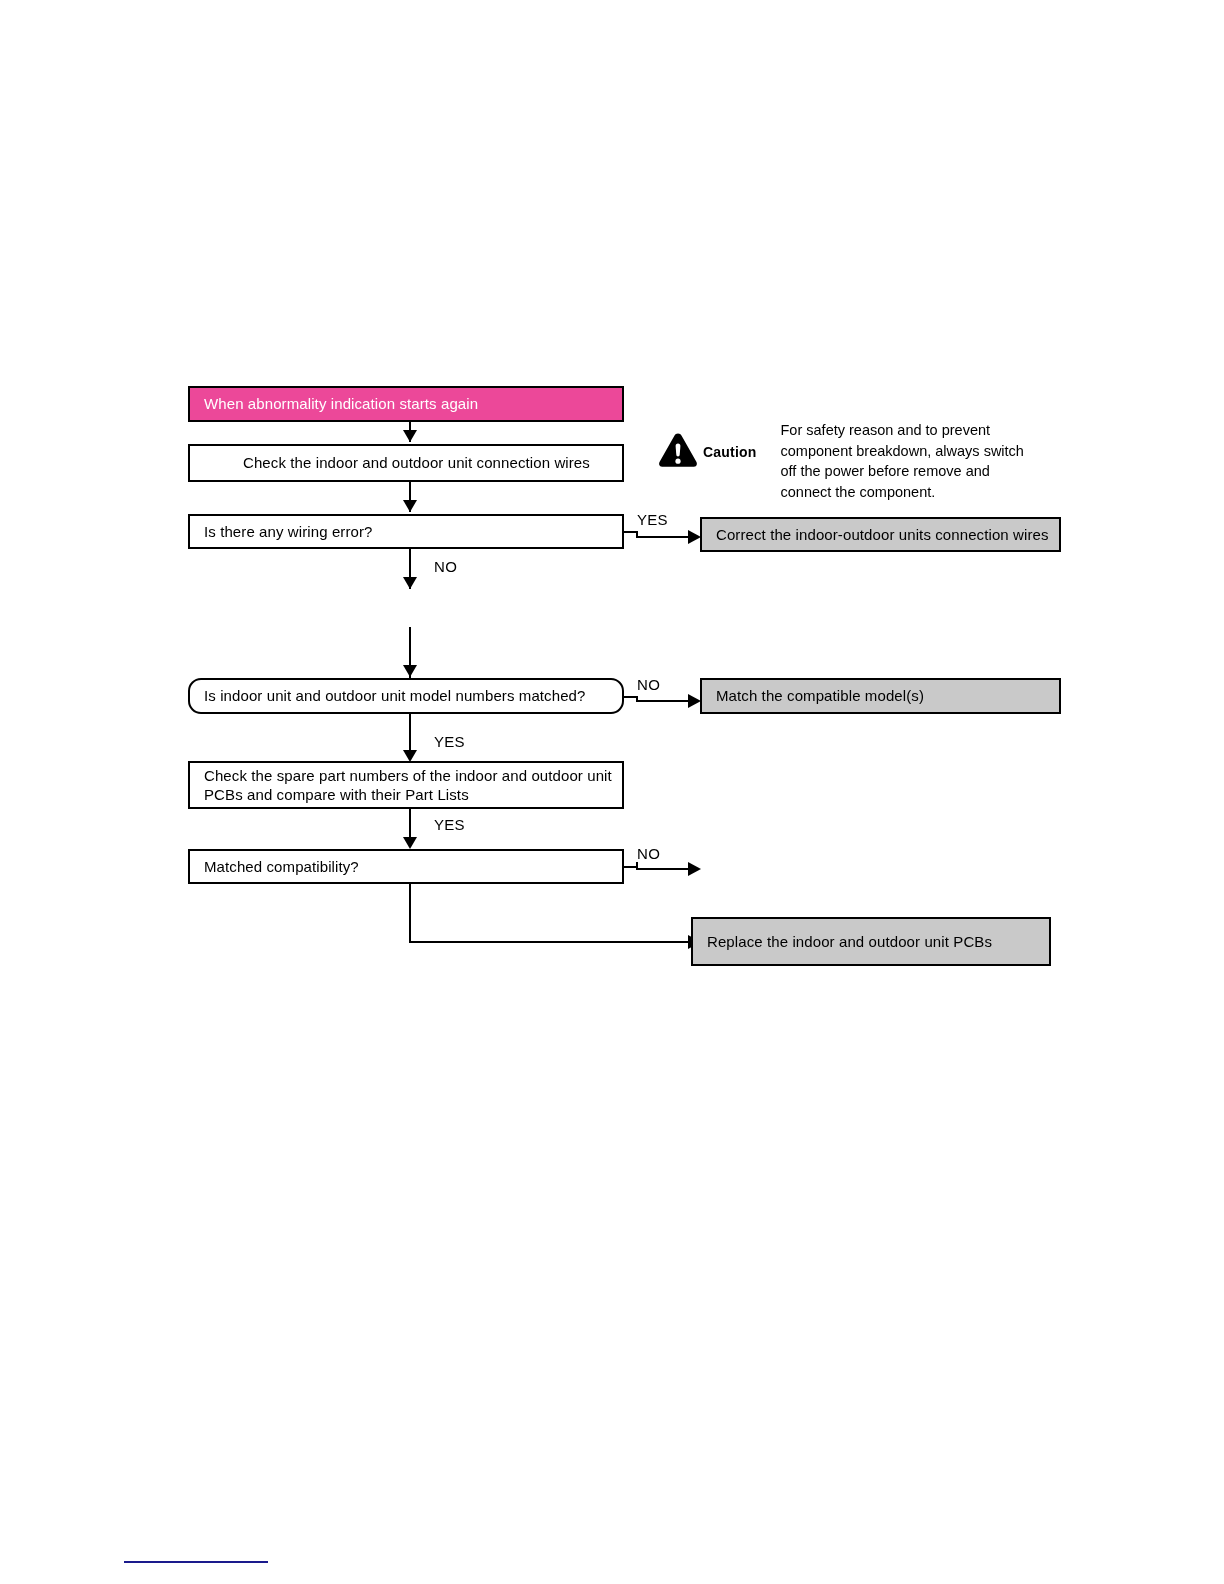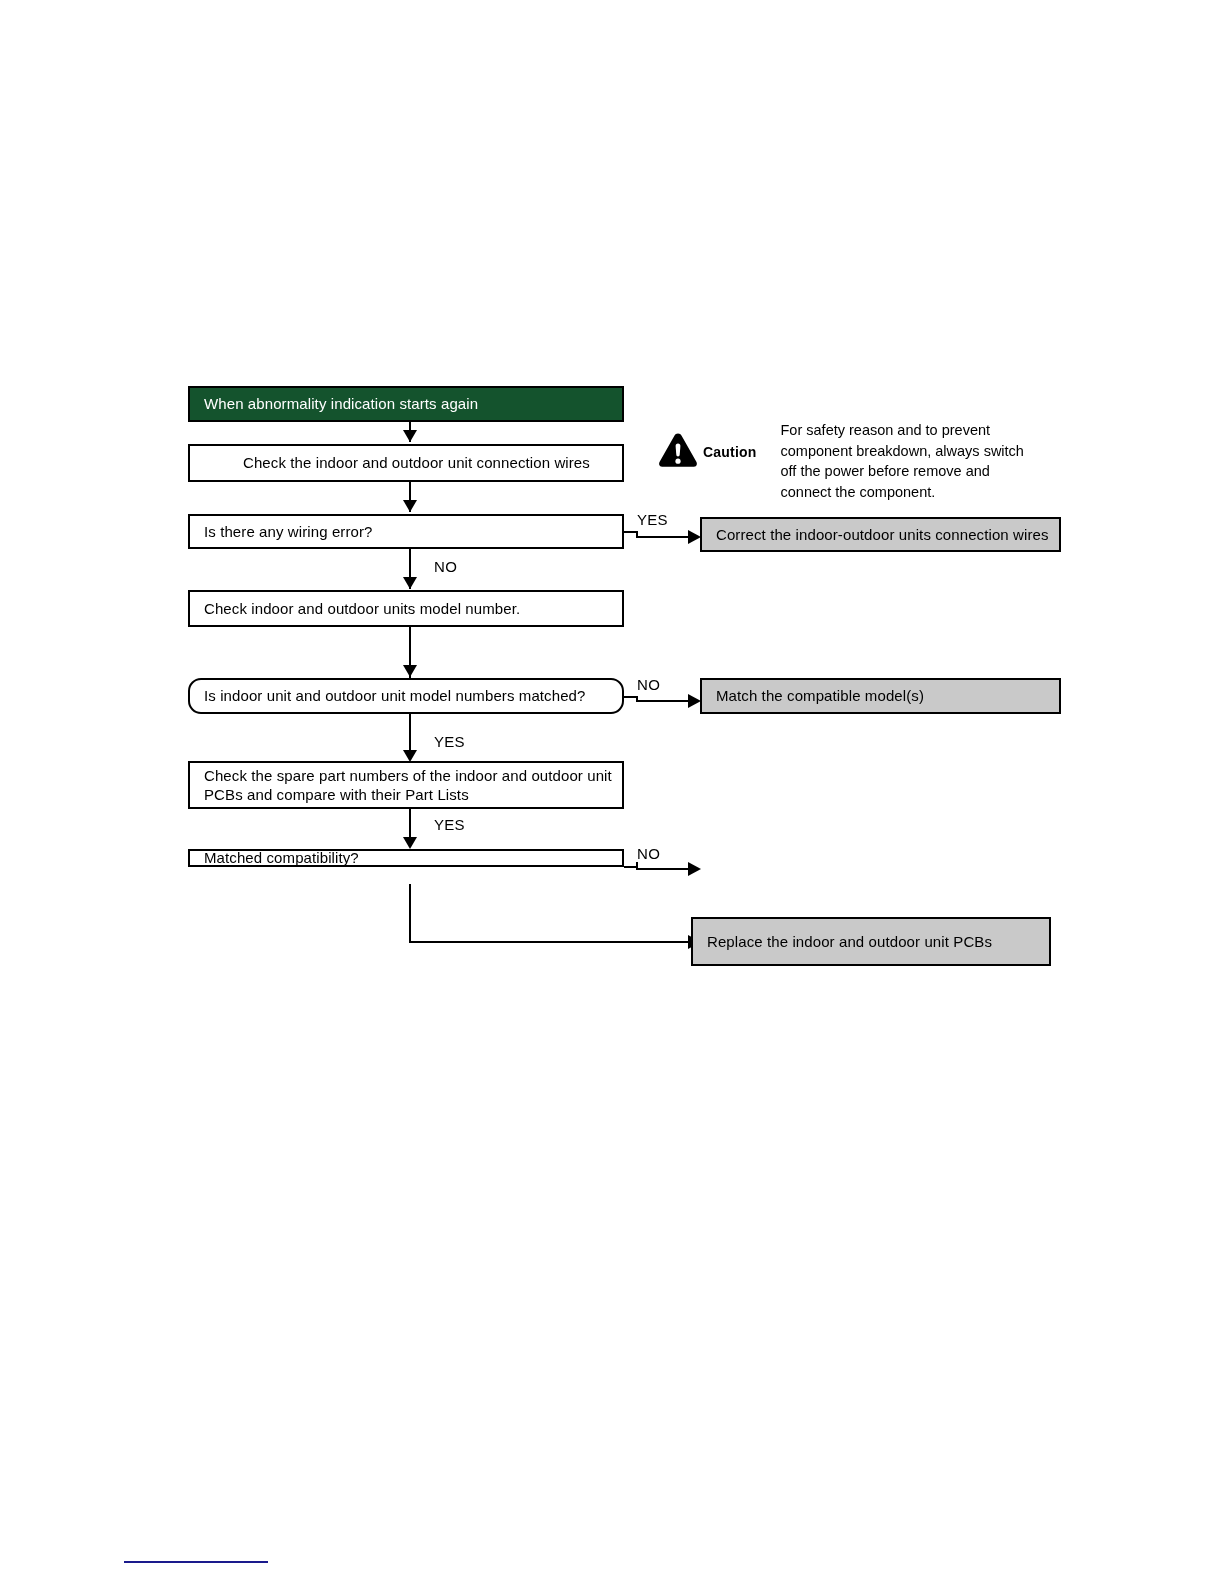--- a/index.html
+++ b/index.html
@@ -34,21 +34,21 @@
   }
   .node .txt {
     padding: 0 0 0 14px;
     white-space: pre-line;
   }
   .node.white {
     background: #ffffff;
     color: #000000;
   }
   .node.header {
-    background: #14532d;
+    background: #ec4899;
     color: #ffffff;
     border-color: #000000;
   }
   .node.gray {
     background: #c9c9c9;
     color: #000000;
   }
   
   .vline {
     position: absolute;
@@ -143,23 +143,20 @@
   <div class="edge-label" style="left:637px; top:511px;">YES</div>
 
   <div class="vline" style="left:409px; top:549px; height:40px;"></div>
   <div class="arrow-down" style="left:403px; top:577px;"></div>
   <div class="edge-label" style="left:434px; top:558px;">NO</div>
 
   <div class="node gray" style="left:700px; top:517px; width:361px; height:35px;">
     <span class="txt">Correct the indoor-outdoor units connection wires</span>
   </div>
 
-  <div class="node white" style="left:188px; top:590px; width:436px; height:37px;">
-    <span class="txt">Check indoor and outdoor units model number.</span>
-  </div>
 
   <div class="vline" style="left:409px; top:627px; height:52px;"></div>
   <div class="arrow-down" style="left:403px; top:665px;"></div>
 
   <div class="node white" style="left:188px; top:678px; width:436px; height:36px;border-radius:13px;">
     <span class="txt">Is indoor unit and outdoor unit model numbers matched?</span>
   </div>
 
   <div class="hline" style="left:624px; top:696px; width:14px;"></div>
   <div class="vline" style="left:636px; top:696px; height:6px;"></div>
@@ -177,21 +174,21 @@
 
   <div class="node white" style="left:188px; top:761px; width:436px; height:48px;">
     <span class="txt">Check the spare part numbers of the indoor and outdoor unit
 PCBs and compare with their Part Lists</span>
   </div>
 
   <div class="vline" style="left:409px; top:809px; height:38px;"></div>
   <div class="arrow-down" style="left:403px; top:837px;"></div>
   <div class="edge-label" style="left:434px; top:816px;">YES</div>
 
-  <div class="node white" style="left:188px; top:849px; width:436px; height:18px;">
+  <div class="node white" style="left:188px; top:849px; width:436px; height:35px;">
     <span class="txt">Matched compatibility?</span>
   </div>
 
   <div class="hline" style="left:624px; top:866px; width:14px;"></div>
   <div class="vline" style="left:636px; top:862px; height:8px;"></div>
   <div class="hline" style="left:636px; top:868px; width:56px;"></div>
   <div class="arrow-right" style="left:688px; top:862px;"></div>
   <div class="edge-label" style="left:637px; top:845px;">NO</div>
 
 

